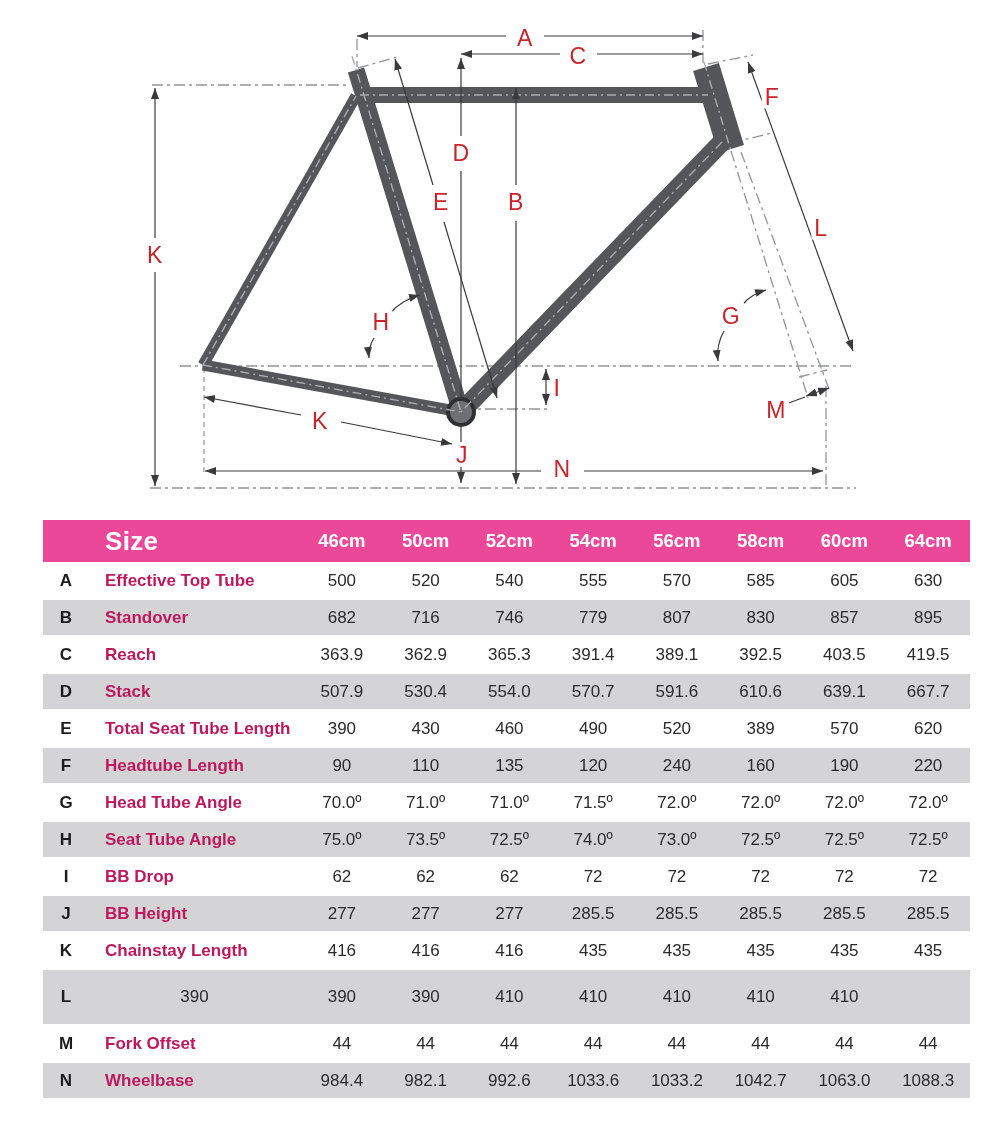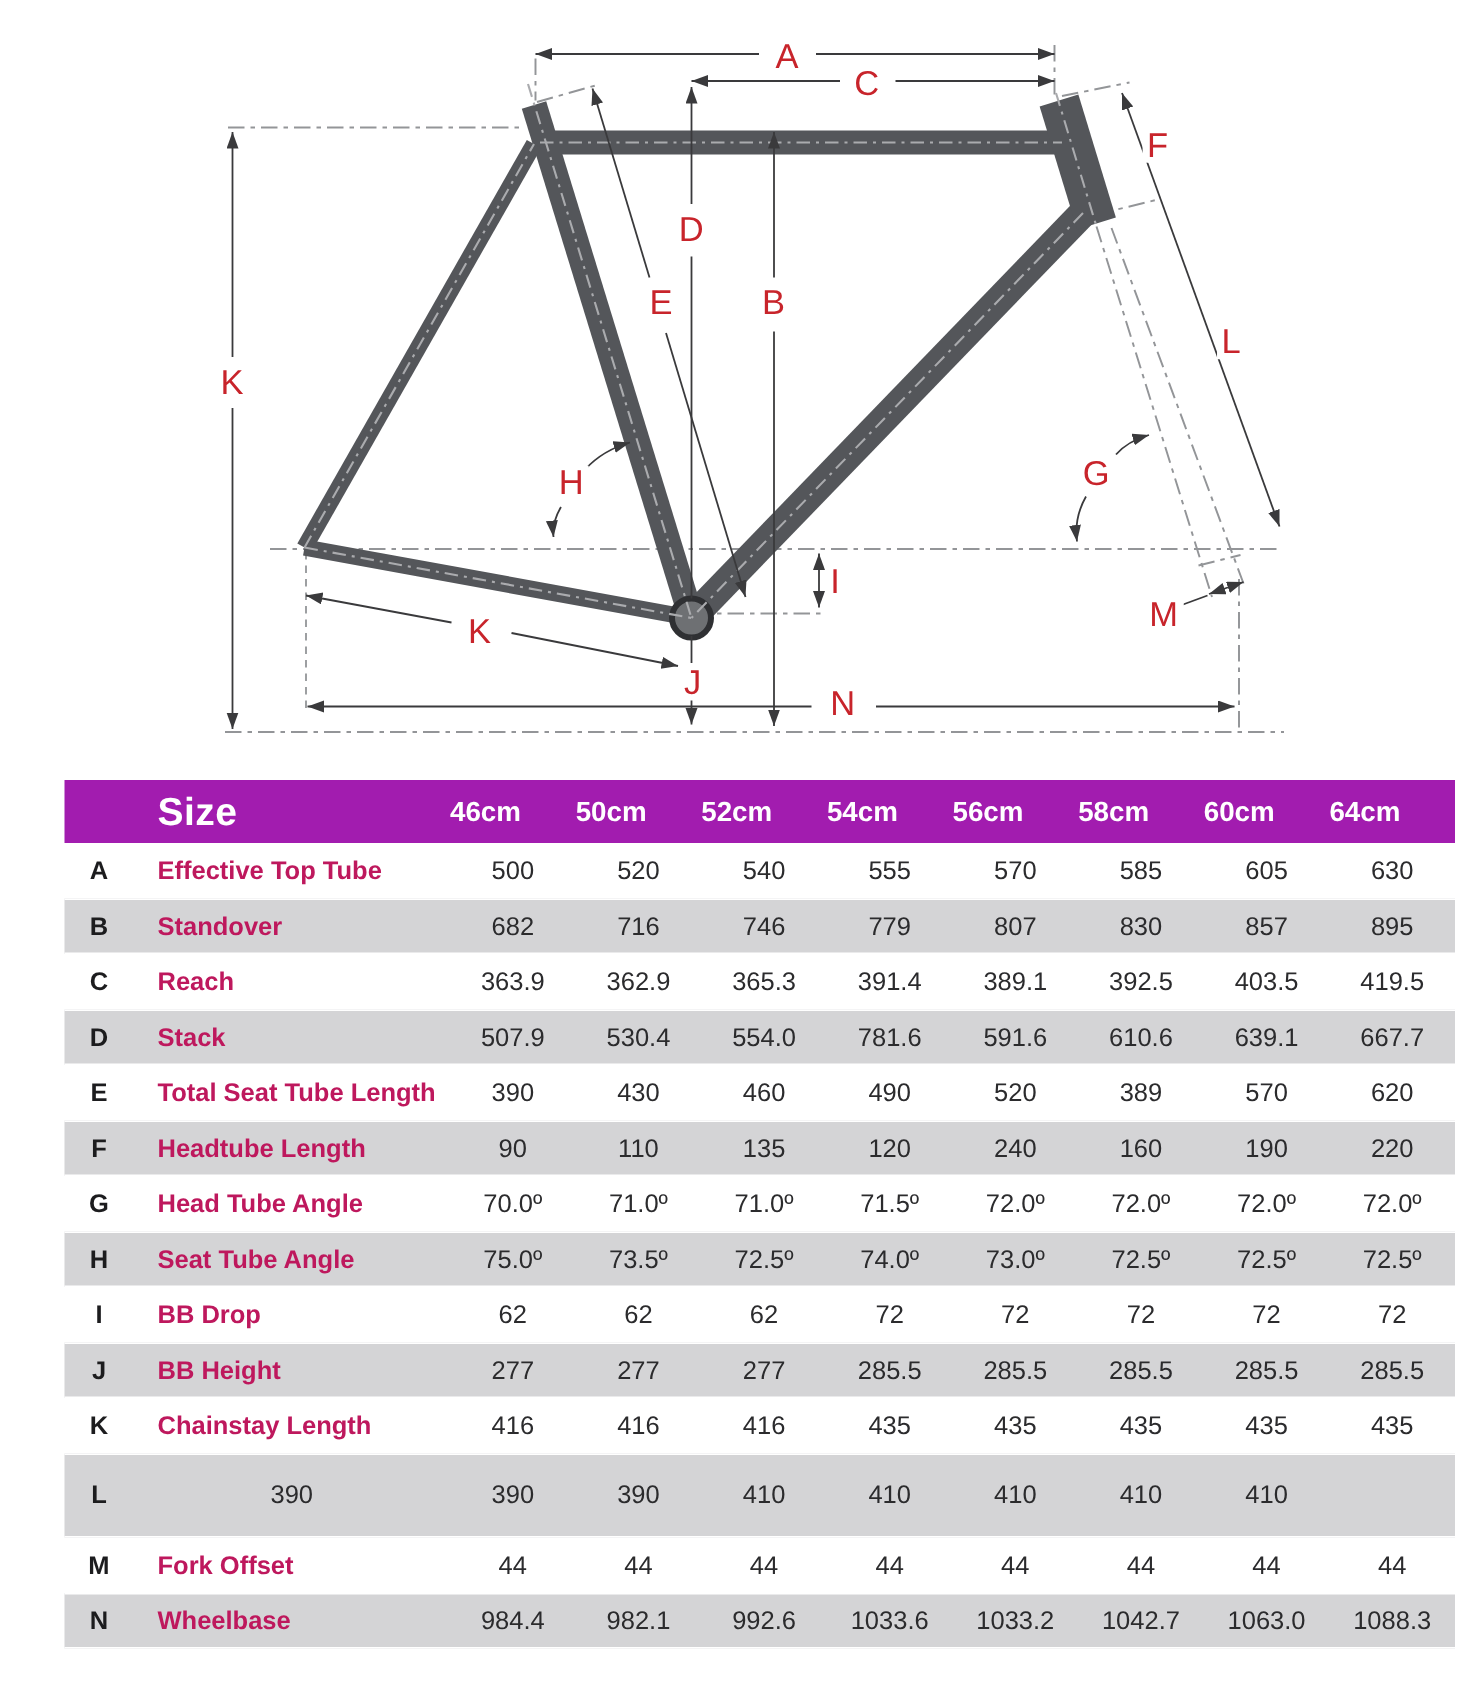--- a/index.html
+++ b/index.html
@@ -10,25 +10,25 @@
   #diagram { position:absolute; left:0; top:0; width:989px; height:520px; }
   #diagram svg { position:absolute; left:0; top:0; }
   .dim-label { position:absolute; transform:translate(-50%,-50%);
                font-size:23px; line-height:1; letter-spacing:.5px;
                color:#c8242b; background:#fff; padding:0 3px; }
 
   
   #geo-table { position:absolute; left:43px; top:520px; width:927px; }
   .trow { display:grid; grid-template-columns:46px 211px repeat(8, 1fr);
           align-items:center; height:37px; box-sizing:border-box; }
-  .trow.head { height:42px; background:#a21caf; color:#fff; }
+  .trow.head { height:42px; background:#ec4899; color:#fff; }
   .trow.gray { background:#d4d4d6; border-top:1.5px solid #fff; border-bottom:1.5px solid #fff; }
   .trow.tall { height:56px; }
   .cell-size { font-size:26px; font-weight:bold; padding-left:16px; letter-spacing:.3px; }
-  .col-h { font-size:18.5px; font-weight:bold; text-align:left; }
+  .col-h { font-size:18.5px; font-weight:bold; text-align:center; }
   .cell-letter { text-align:center; font-weight:bold; font-size:17px; color:#1c1c1e; }
   .cell-label { font-weight:bold; font-size:17px; color:#be185d; padding-left:16px; line-height:1.15; }
   .cell-val { text-align:center; font-size:17px; color:#2b2b2d; }
 </style>
 </head>
 <body>
 
 <div id="page">
 
   <div id="diagram">
@@ -196,21 +196,21 @@
           <div class="cell-val">419.5</div>
         </div>
         <div class="trow gray">
           <div class="cell-letter">D</div>
           <div class="cell-label">
             <div>Stack</div>
           </div>
           <div class="cell-val">507.9</div>
           <div class="cell-val">530.4</div>
           <div class="cell-val">554.0</div>
-          <div class="cell-val">781.6</div>
+          <div class="cell-val">570.7</div>
           <div class="cell-val">591.6</div>
           <div class="cell-val">610.6</div>
           <div class="cell-val">639.1</div>
           <div class="cell-val">667.7</div>
         </div>
         <div class="trow">
           <div class="cell-letter">E</div>
           <div class="cell-label">
             <div>Total Seat Tube Length</div>
           </div>

